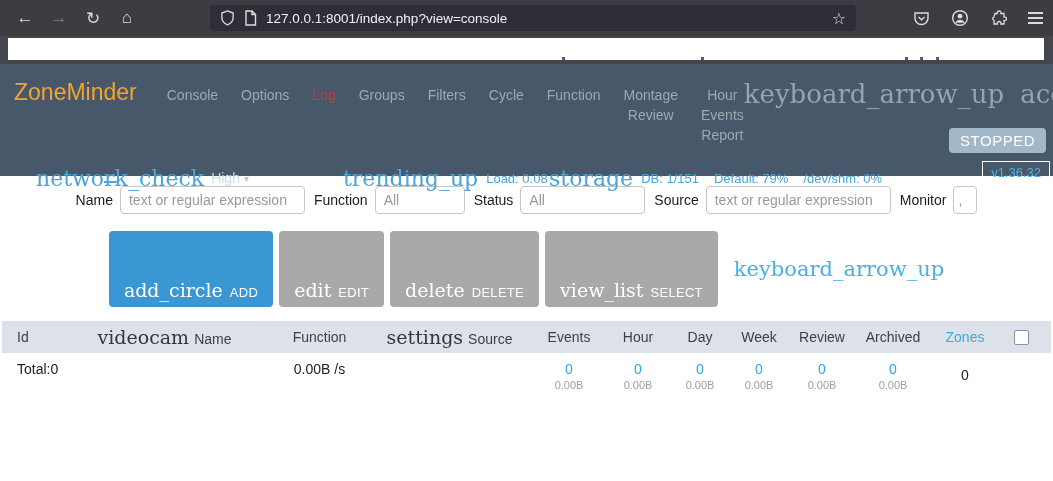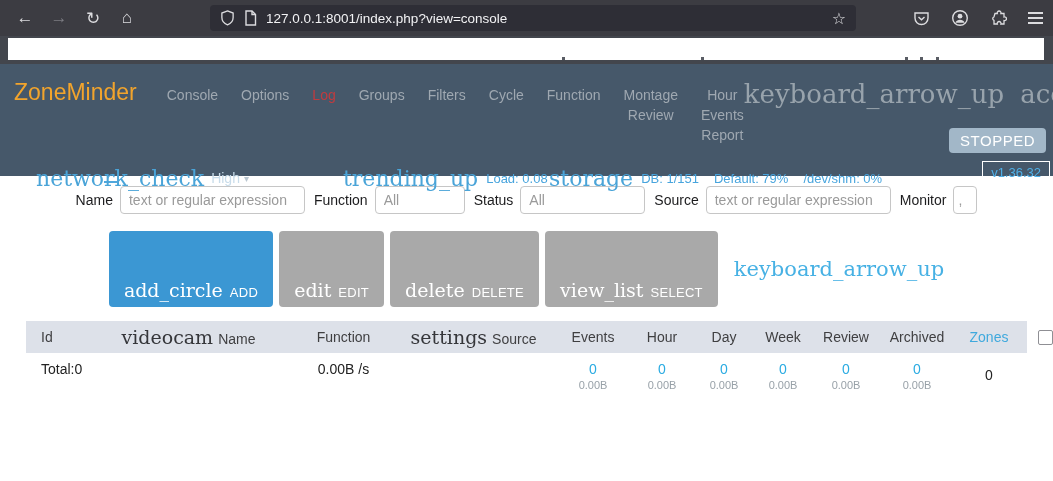--- a/index.html
+++ b/index.html
@@ -68,21 +68,21 @@
     display:flex; align-items:baseline; gap:7px; cursor:pointer; }
   .zm-btn .b-ic { font-family:"DejaVu Serif","Liberation Serif",serif; font-size:19px;margin-top:44px; }
   .zm-btn .b-lb { font-size:13px; letter-spacing:.3px;
     font-family:"Liberation Sans","DejaVu Sans",sans-serif; }
   .btn-blue { background:#3b97d3; }
   .btn-gray { background:#a9a9a9; }
   .collapse-link { color:#47b1e4; font-size:21px; margin-left:10px; cursor:pointer; }
 
   .grid-cols { display:grid;
     grid-template-columns:55px 215px 95px 165px 74px 64px 60px 58px 68px 74px 70px 35px;
-    margin:0 26px; }
+    margin:0 2px; }
   .tbl-head { margin-top:14px; background:#dde1e9; height:32px; align-items:center; }
   .th { font-size:14px; color:#3f3f41; text-align:center; cursor:pointer; white-space:nowrap; }
   .th.left { text-align:left; padding-left:15px; }
   .th .h-ic { font-family:"DejaVu Serif","Liberation Serif",serif; font-size:19px; color:#35363a; margin-right:5px; }
   .th.zones { color:#3fa9dd; }
   .cb { width:15px; height:15px; background:#fff; border:1px solid #8f8f94; border-radius:2px;
     justify-self:end; margin-right:6px; cursor:pointer; }
 
   .tbl-total { padding-top:8px; align-items:start; }
   .td { font-size:14px; color:#222; text-align:center; white-space:nowrap; }

